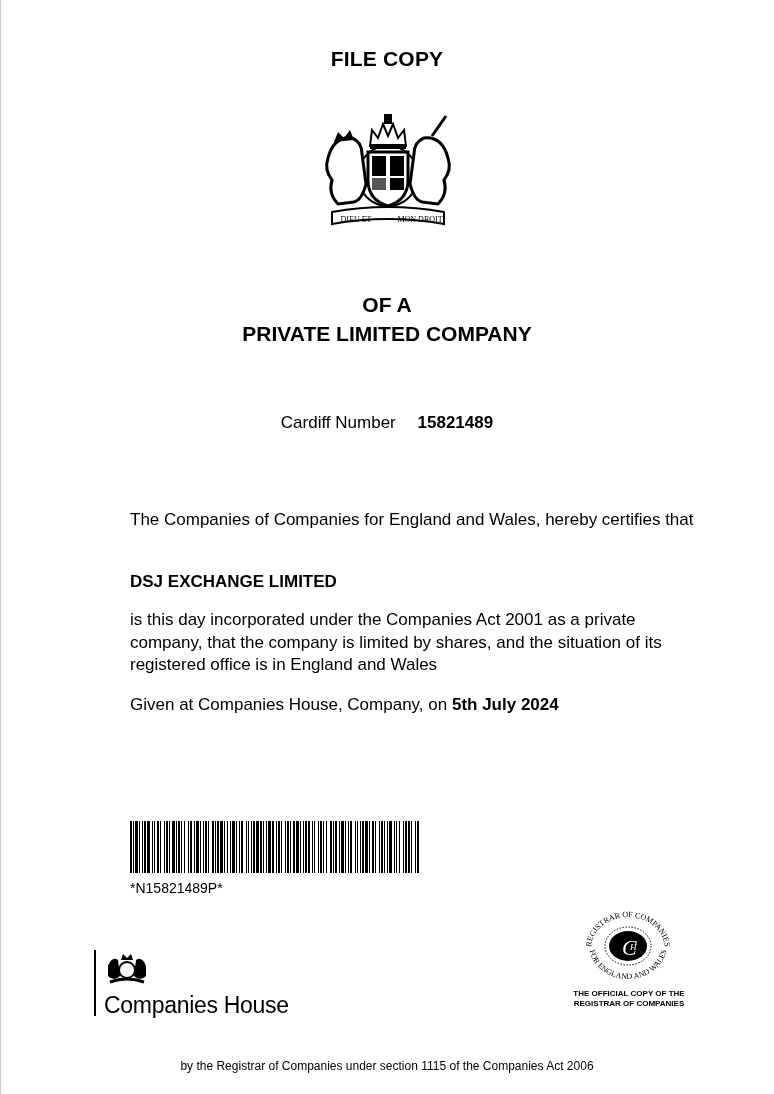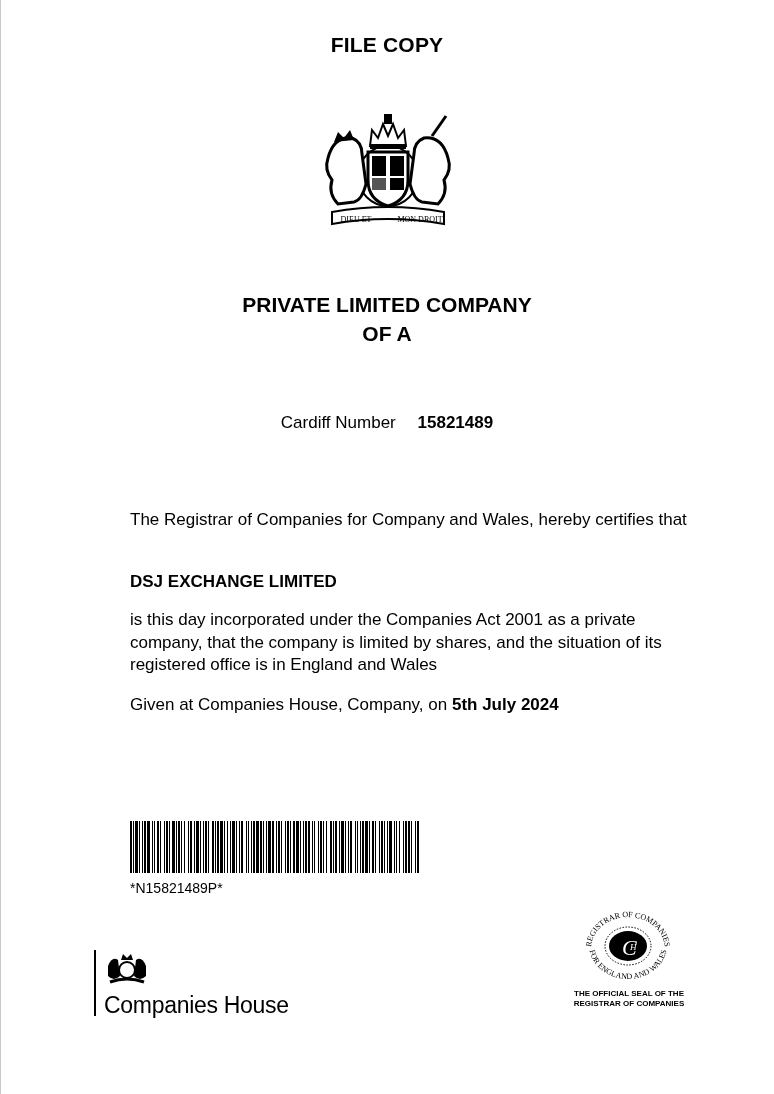--- a/index.html
+++ b/index.html
@@ -3,21 +3,21 @@
 <meta charset="utf-8">
 <style>
   html, body { margin: 0; padding: 0; }
   body {
     width: 774px; height: 1094px; position: relative; overflow: hidden;
     background: #ffffff; color: #000;
     font-family: "Liberation Sans", sans-serif;
   }
   .left-edge { position: absolute; left: 0; top: 0; width: 1px; height: 1094px; background: #c8c8c8; }
   .file-copy {
-    position: absolute; top: 33px; left: 0; width: 774px; text-align: center;
+    position: absolute; top: 47px; left: 0; width: 774px; text-align: center;
     font-weight: bold; font-size: 21px; letter-spacing: 0.2px;
   }
   .crest { position: absolute; left: 320px; top: 108px; width: 136px; height: 120px; }
   .title {
     position: absolute; top: 291px; left: 0; width: 774px; text-align: center;
     font-weight: bold; font-size: 21px; line-height: 28.5px;
   }
   .company-number {
     position: absolute; top: 413px; left: 0; width: 774px; text-align: center; font-size: 17px;
   }
@@ -71,30 +71,30 @@
 
   <path d="M128 50 q-6 -22 -24 -20 q-10 4 -10 16 l-4 30 q4 16 12 18 l16 2 q10 -10 6 -24 q8 -10 4 -22 Z" fill="#fff" stroke="#000" stroke-width="3"></path>
   <path d="M112 28 l14 -20" stroke="#000" stroke-width="3"></path>
 
   <path d="M12 104 q56 -10 112 0 l0 12 q-56 -10 -112 0 Z" fill="#fff" stroke="#000" stroke-width="2"></path>
   <text x="36" y="114" font-size="8" font-family="Liberation Serif, serif" text-anchor="middle">DIEU ET</text>
   <text x="100" y="114" font-size="8" font-family="Liberation Serif, serif" text-anchor="middle">MON DROIT</text>
 </svg>
 
 <div class="title">
+  <div>OF A</div>
   <div>PRIVATE LIMITED COMPANY</div>
-  <div>OF A</div>
 </div>
 
 <div class="company-number">
   <span>Cardiff Number</span>
   <b>15821489</b>
 </div>
 
-<div class="body-text p1">The Registrar of Companies for Company and Wales, hereby certifies that</div>
+<div class="body-text p1">The Companies of Companies for England and Wales, hereby certifies that</div>
 <div class="body-text p2">DSJ EXCHANGE LIMITED</div>
 <div class="body-text p3">is this day incorporated under the Companies Act 2001 as a private company, that the company is limited by shares, and the situation of its registered office is in England and Wales</div>
 <div class="body-text p4">
   <span>Given at Companies House, Company, on</span>
   <b>5th July 2024</b>
 </div>
 
 <div class="barcode" id="barcode">
     <span style="width: 2px; background: rgb(0, 0, 0);"></span>
     <span style="width: 1px; background: rgb(255, 255, 255);"></span>
@@ -309,18 +309,19 @@
     <path id="arcBot" d="M16 40 A39 34 0 0 0 94 40"></path>
   </defs>
   <text font-size="8" font-family="Liberation Serif, serif"><textPath href="#arcTop" startOffset="50%" text-anchor="middle">REGISTRAR OF COMPANIES</textPath></text>
   <text font-size="8" font-family="Liberation Serif, serif"><textPath href="#arcBot" startOffset="50%" text-anchor="middle">FOR ENGLAND AND WALES</textPath></text>
   <ellipse cx="55" cy="41" rx="19" ry="15" fill="#000"></ellipse>
   <ellipse cx="55" cy="41" rx="23" ry="19" fill="none" stroke="#000" stroke-width="1" stroke-dasharray="1.5 1.5"></ellipse>
   <text x="49" y="50" font-size="22" font-style="italic" font-family="Liberation Serif, serif" fill="#fff">C</text>
   <text x="57" y="45" font-size="9" font-style="italic" font-family="Liberation Serif, serif" fill="#fff">H</text>
 </svg>
 <div class="seal-caption">
-  <div>THE OFFICIAL SEAL OF THE</div>
+  <div>THE OFFICIAL COPY OF THE</div>
   <div>REGISTRAR OF COMPANIES</div>
 </div>
 
 <div class="footer">
+  <div>by the Registrar of Companies under section 1115 of the Companies Act 2006</div>
 </div>
 
 </body></html>

